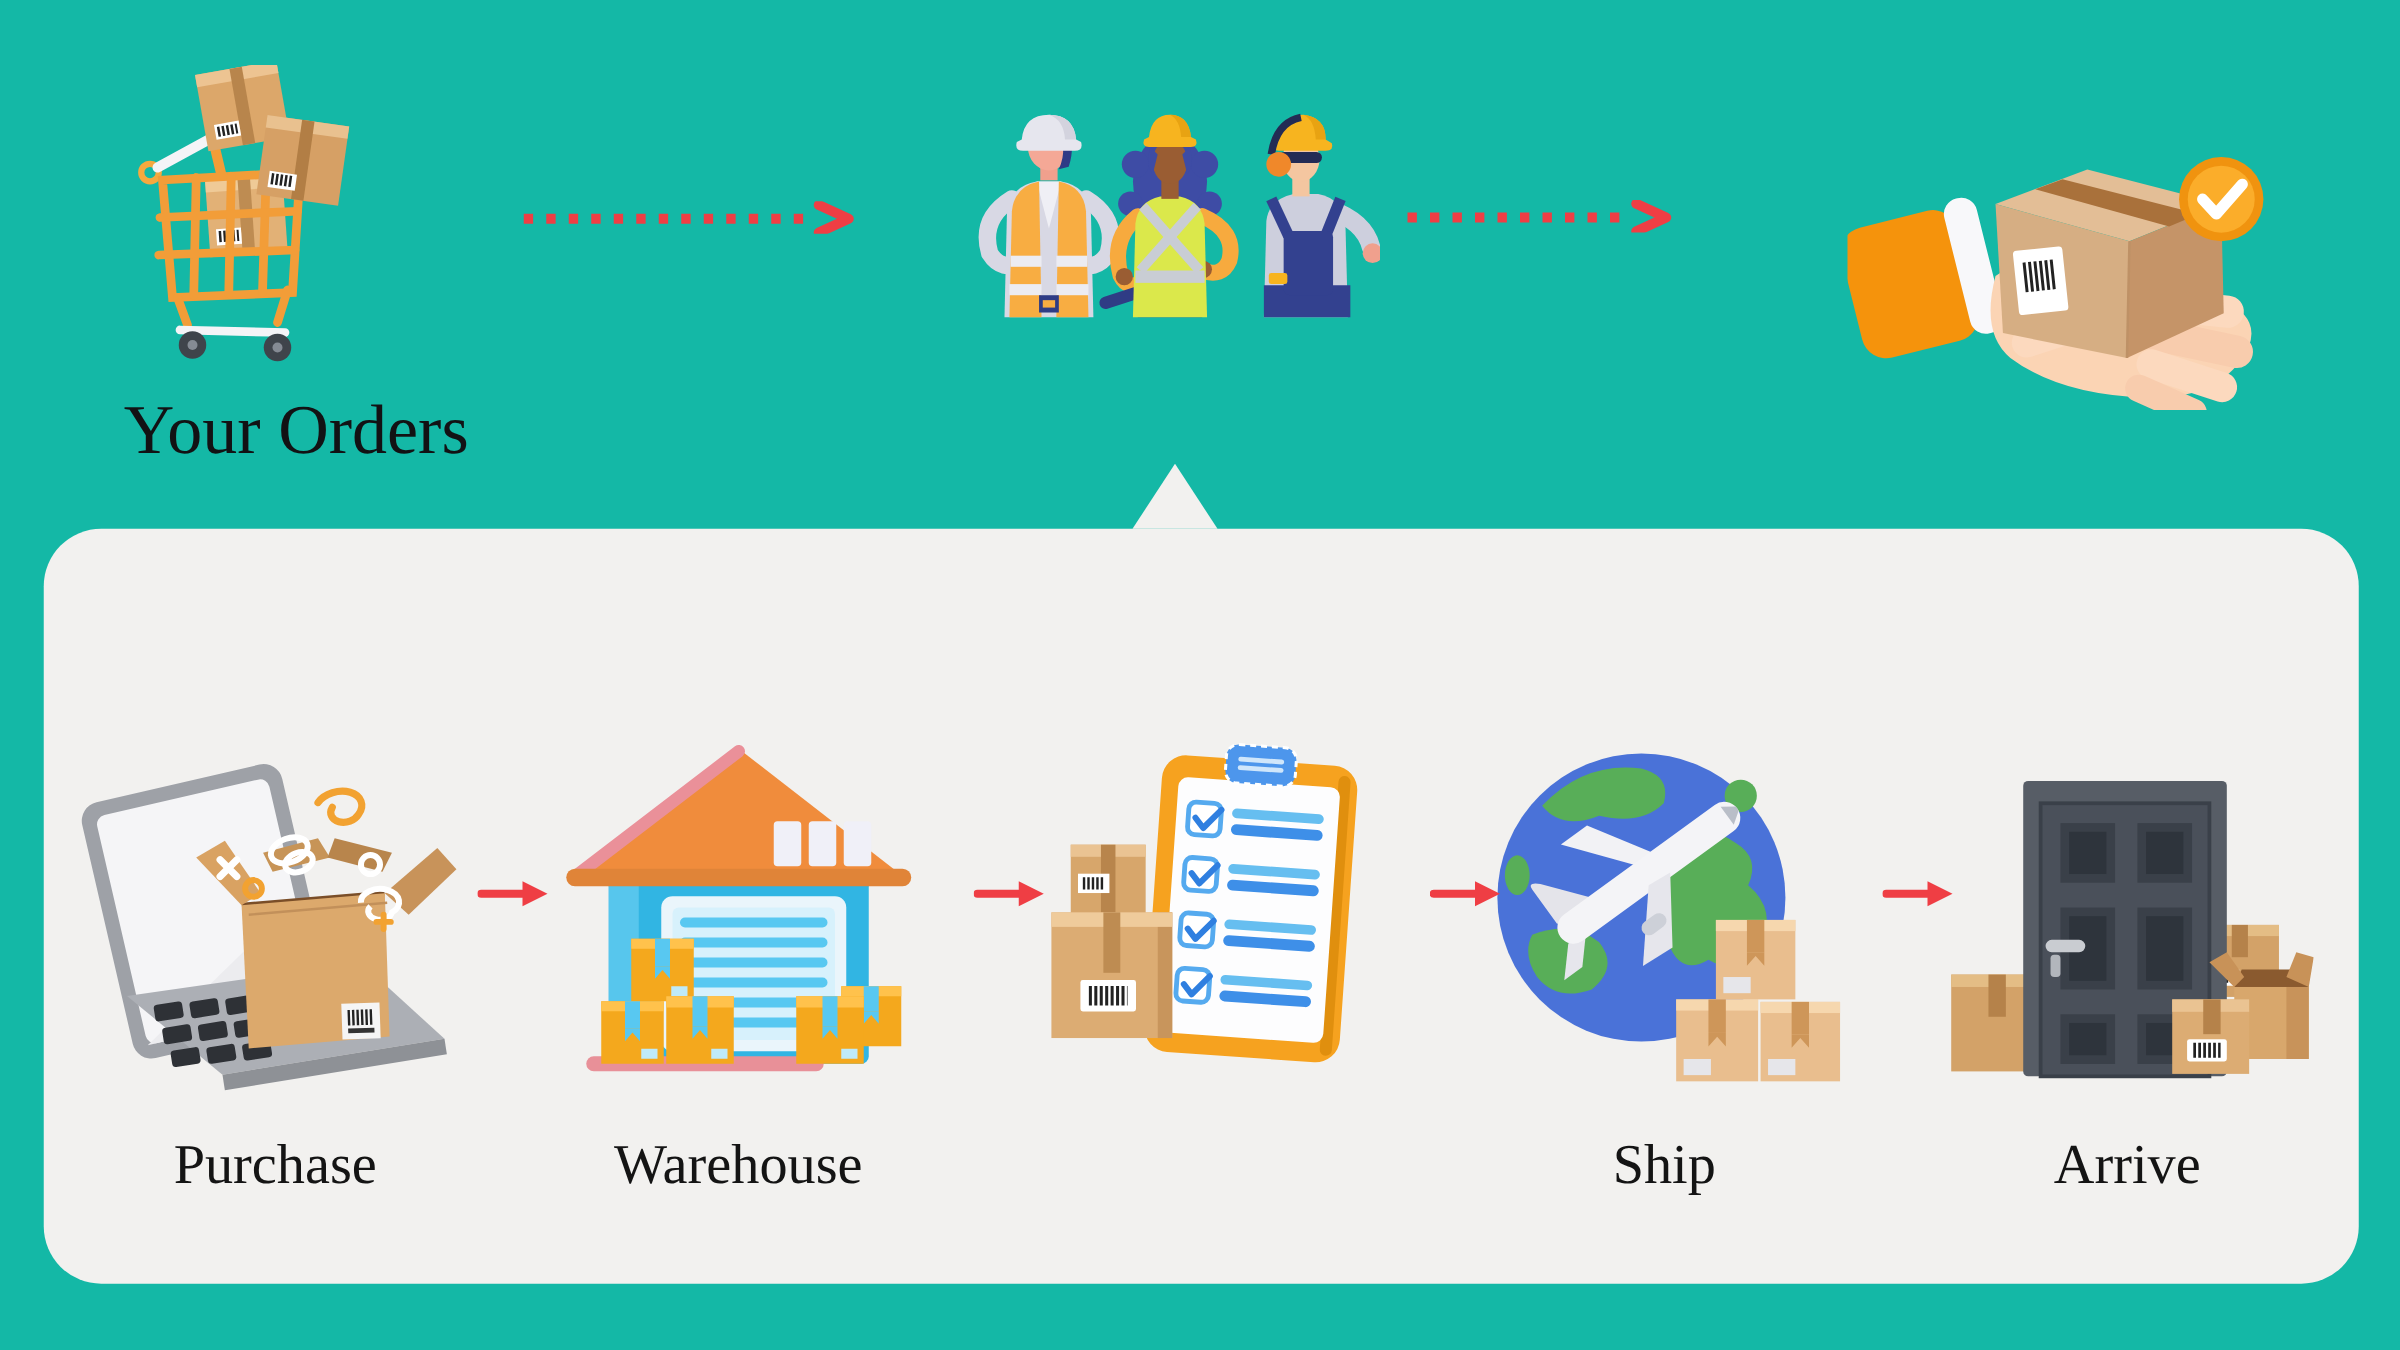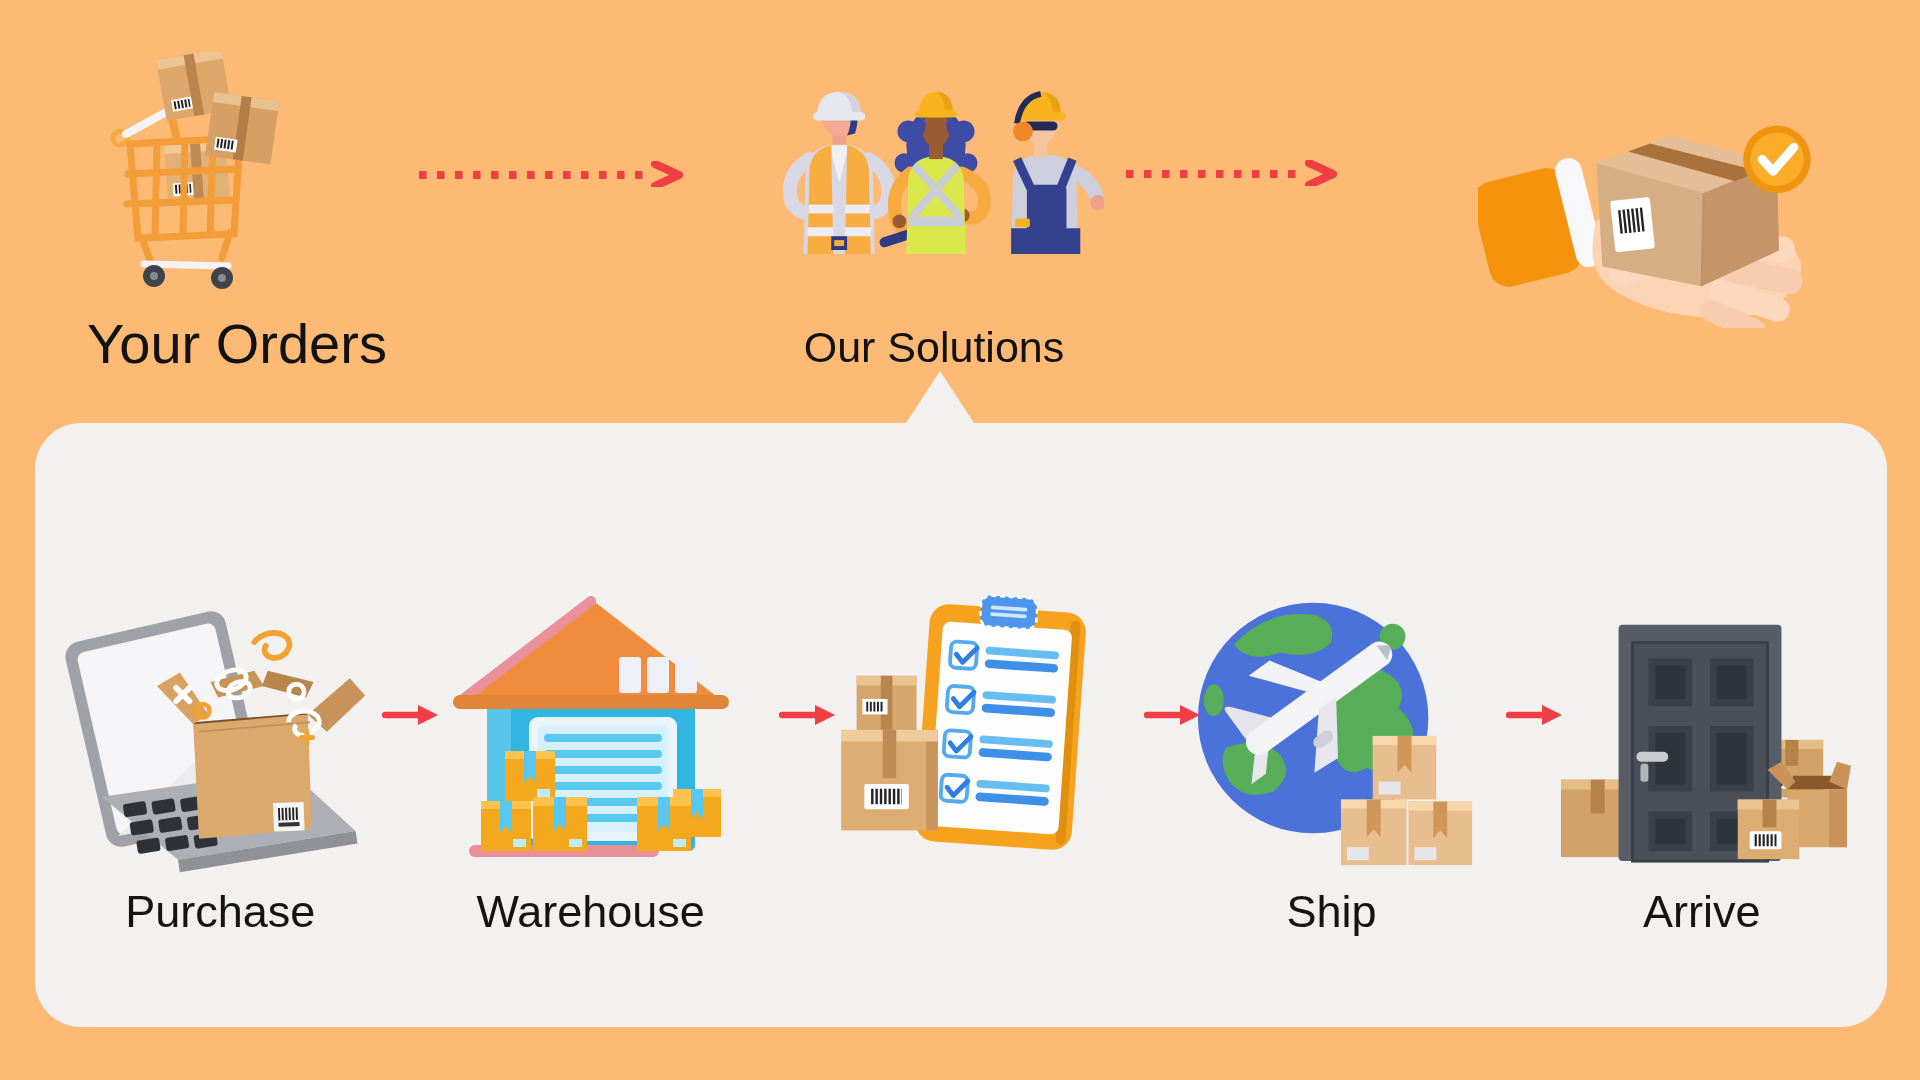--- a/index.html
+++ b/index.html
@@ -1,18 +1,18 @@
 <!DOCTYPE html>
 <html><head>
 <meta charset="utf-8">
 <style>
   html,body{margin:0;padding:0;background:#ffffff;}
   .stage{
-    position:relative;width:1920px;height:1080px;overflow:hidden;background:#fdba74;
-    font-family:Liberation Sans, sans-serif;color:#141416;
+    position:relative;width:1920px;height:1080px;overflow:hidden;background:#14b8a6;
+    font-family:Liberation Serif, serif;color:#141416;
   }
   .abs{position:absolute;}
   
   .flow-label{
     position:absolute;text-align:center;font-weight:500;color:#121214;
     line-height:1.0;white-space:nowrap;
   }
   .flow-label.big{font-size:56px;}
   .flow-label.mid{font-size:43px;}
   
@@ -29,21 +29,21 @@
     position:absolute;left:0;top:0;width:100%;height:100%;
     display:flex;flex-direction:row;
   }
   .step{
     flex:1 1 0;display:flex;flex-direction:column;align-items:center;
   }
   .icon-wrap{
     margin-top:152px;height:300px;display:flex;align-items:flex-end;justify-content:center;
   }
   .step-label{
-    margin-top:14px;font-size:45px;font-weight:500;color:#141414;line-height:1.0;white-space:nowrap;
+    margin-top:34px;font-size:45px;font-weight:500;color:#141414;line-height:1.0;white-space:nowrap;
   }
   svg{display:block;}
 </style>
 </head>
 <body>
 
 <div class="stage">
 
   <svg class="abs" style="left:110px;top:52px;" width="250" height="240" viewBox="0 0 250 240">
 
@@ -205,21 +205,20 @@
       <rect x="134" y="128" width="40" height="52" rx="3" fill="#FFF"></rect>
       <path d="M141 150 H167" stroke="#222" stroke-width="24" stroke-dasharray="2.4 2"></path>
     </g>
 
     <circle cx="300" cy="88" r="34" fill="#F0930F"></circle>
     <circle cx="300" cy="88" r="27" fill="#FBAD2A"></circle>
     <path d="M285 88 L296 100 L317 76" fill="none" stroke="#FFF" stroke-width="9" stroke-linecap="round" stroke-linejoin="round"></path>
   </svg>
 
   <div class="flow-label big abs" style="left:35px;top:316px;width:404px;">Your Orders</div>
-  <div class="flow-label mid abs" style="left:734px;top:326px;width:400px;">Our Solutions</div>
 
   <div class="panel-pointer"></div>
   <div class="panel">
     <div class="steps-row">
 
       <div class="step">
         <div class="icon-wrap">
           <svg width="318" height="296" viewBox="0 0 320 310">
             <g transform="rotate(-13 100 160)">
               <rect x="18" y="48" width="172" height="220" rx="16" fill="#9EA1A7"></rect>

